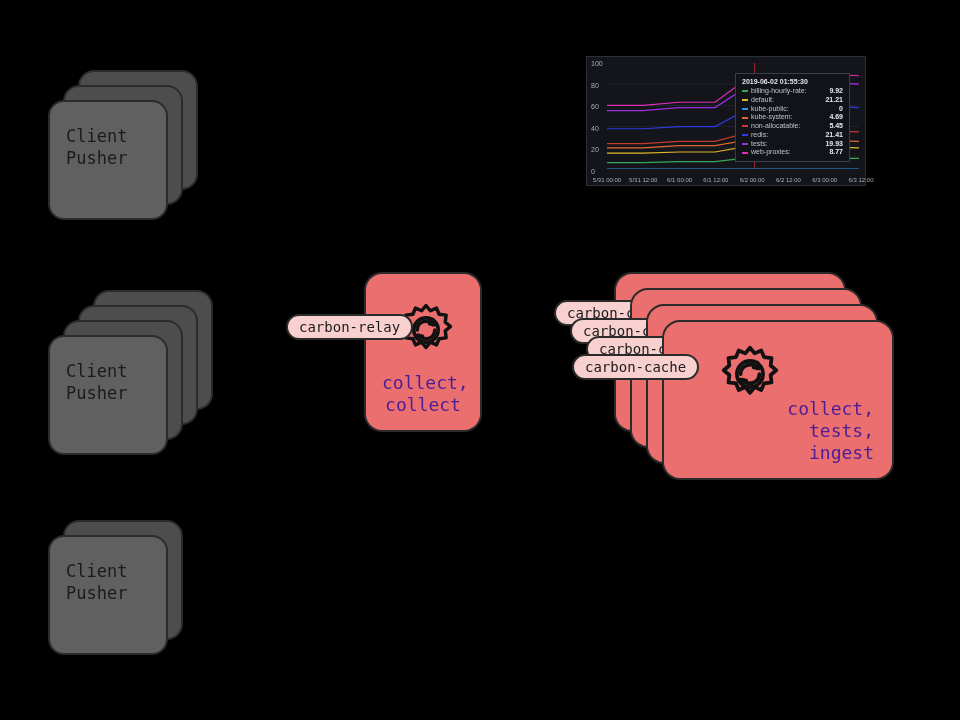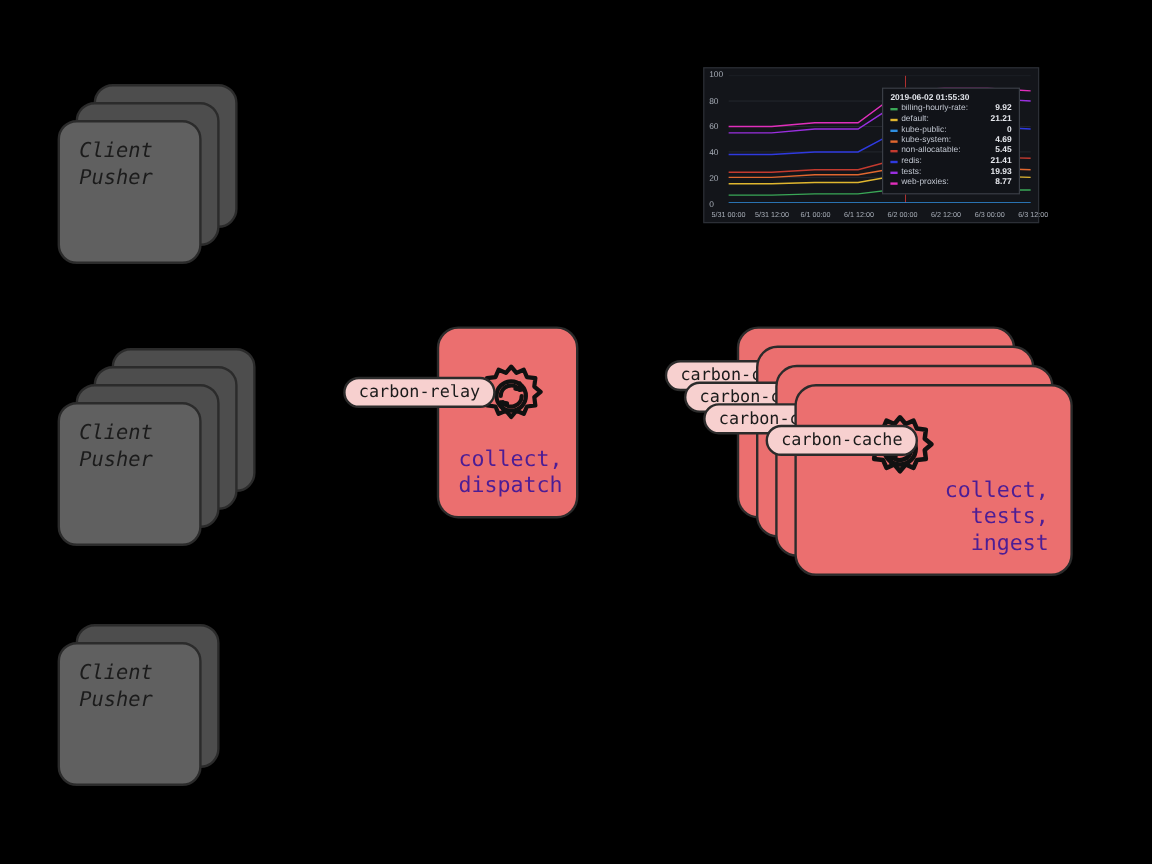--- a/index.html
+++ b/index.html
@@ -26,25 +26,24 @@
     position: absolute;
     width: 120px;
     height: 120px;
     background: #4d4d4d;
     border-radius: 16px;
     border: 2px solid #2b2b2b;
     box-sizing: border-box;
   }
   .stack .card.front {
     background: #606060;
-    padding: 14px 16px;
+    padding: 24px 16px;
     font-size: 17px;
     line-height: 1.28;
     color: #1b1b1b;
-    font-style: italic;
   }
 
   
   .svc {
     position: absolute;
     background: #eb6f6f;
     border: 2px solid #2b2b2b;
     border-radius: 18px;
     box-sizing: border-box;
   }
@@ -206,21 +205,21 @@
           <circle cx="32" cy="32" r="14"></circle>
           <path d="M22 32 a10 10 0 0 1 18 -6"></path>
           <path d="M42 32 a10 10 0 0 1 -18 6"></path>
           <path d="M40 20 l2 6 -6 -1"></path>
           <path d="M24 44 l-2 -6 6 1"></path>
         </g>
       </svg>
     </span>
     <div class="desc">
       <span>collect,</span><br>
-      <span>dispatch</span>
+      <span>collect</span>
     </div>
   </div>
   <div class="tag" style="left:286px; top:314px;text-align:right;">
     <span>carbon-relay</span>
   </div>
 
   <div class="svc" style="left:614px; top:272px; width:232px; height:160px;"></div>
   <div class="tag" style="left:554px; top:300px;">
     <span>carbon-cac</span>
   </div>
@@ -244,21 +243,21 @@
           <path d="M24 44 l-2 -6 6 1"></path>
         </g>
       </svg>
     </span>
     <div class="desc">
       <span>collect,</span><br>
       <span>tests,</span><br>
       <span>ingest</span>
     </div>
   </div>
-  <div class="tag" style="left:638px; top:354px;">
+  <div class="tag" style="left:572px; top:354px;">
     <span>carbon-cache</span>
   </div>
 
   <div class="chart-panel">
     <div id="yticks">
         <div class="chart-ytick" style="top: 114px;">0</div>
         <div class="chart-ytick" style="top: 92.4px;">20</div>
         <div class="chart-ytick" style="top: 70.8px;">40</div>
         <div class="chart-ytick" style="top: 49.2px;">60</div>
         <div class="chart-ytick" style="top: 27.6px;">80</div>

